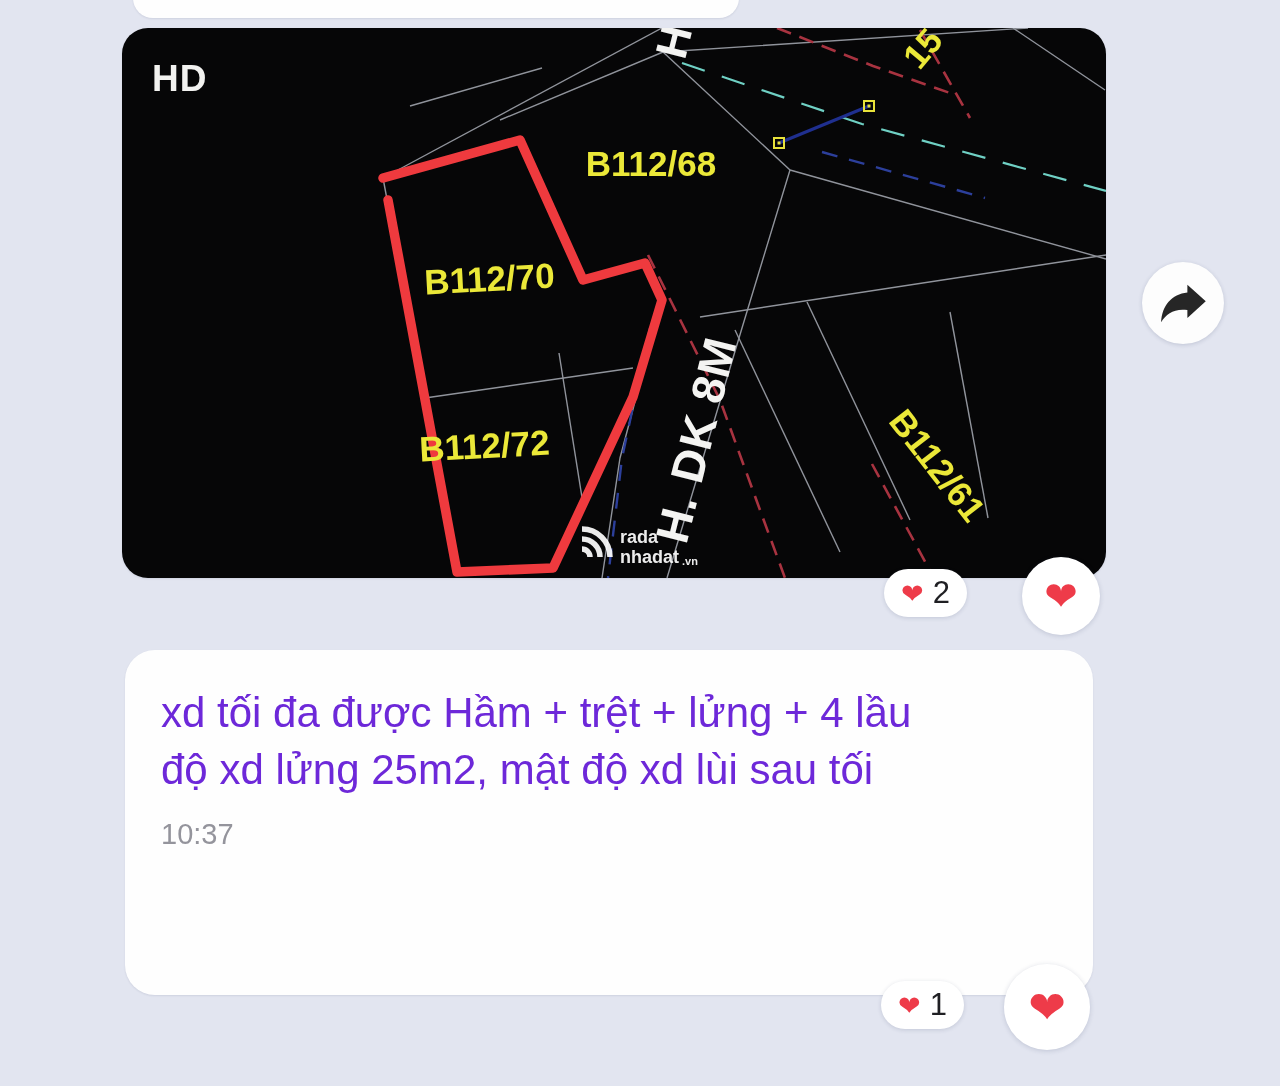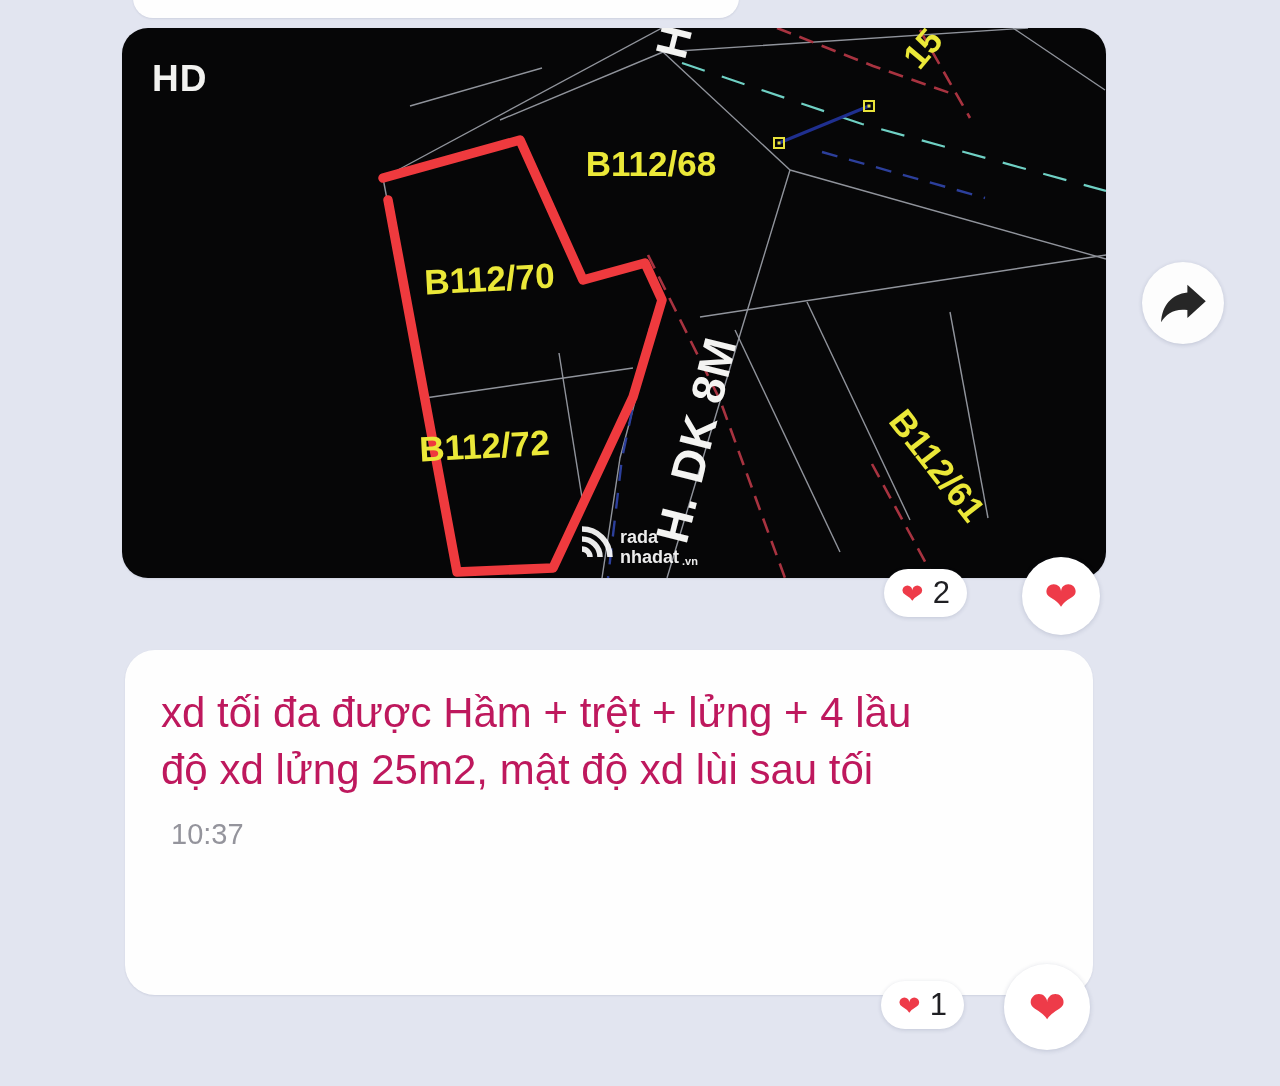--- a/index.html
+++ b/index.html
@@ -18,22 +18,22 @@
   .react-circle{position:absolute;border-radius:50%;background:#ffffff;box-shadow:0 1px 5px rgba(40,50,90,.18);
     display:flex;align-items:center;justify-content:center;cursor:pointer;z-index:5;}
   .react-circle.top{left:1022px;top:557px;width:78px;height:78px;}
   .react-circle.bottom{left:1004px;top:964px;width:86px;height:86px;}
   .react-circle .hrt{color:#ee3b49;line-height:1;}
   .react-circle.top .hrt{font-size:40px;}
   .react-circle.bottom .hrt{font-size:45px;}
   .pill-map{left:884px;top:569px;}
   .pill-text{left:881px;top:981px;}
   .text-bubble{left:125px;top:650px;width:968px;height:345px;border-radius:30px;}
-  .msg-body{padding:34px 30px 0 36px;font-size:42px;line-height:57px;color:#be185d;}
-  .msg-time{padding:20px 0 0 46px;font-size:29px;color:#94949c;}
+  .msg-body{padding:34px 30px 0 36px;font-size:42px;line-height:57px;color:#6d28d9;}
+  .msg-time{padding:20px 0 0 36px;font-size:29px;color:#94949c;}
 </style>
 </head>
 <body>
 
 <div class="chat">
 
   <div class="bubble prev-remnant"></div>
 
   <div class="bubble map-bubble">
     <svg width="984" height="550" viewBox="0 0 984 550">

